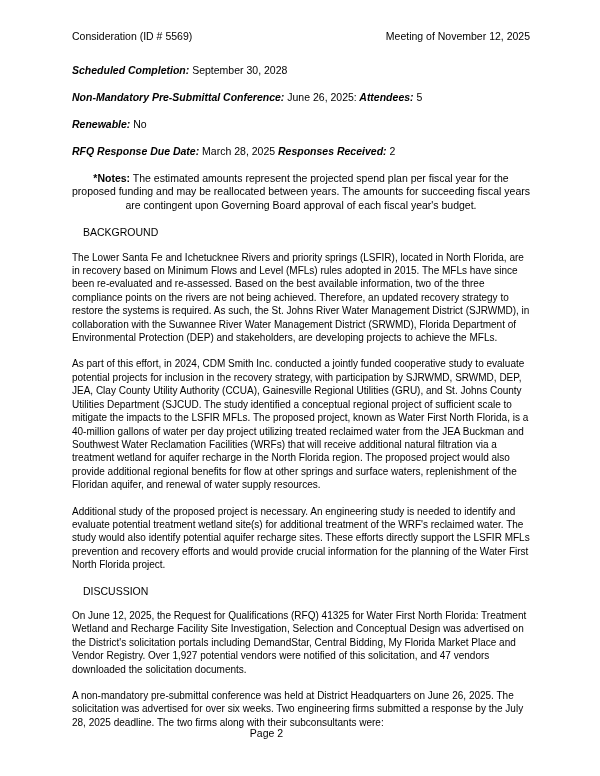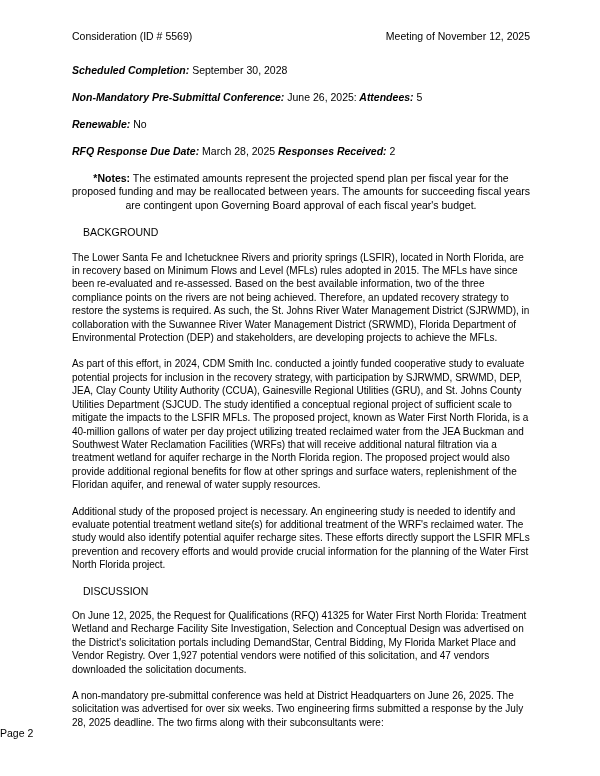--- a/index.html
+++ b/index.html
@@ -71,21 +71,21 @@
     margin: 0 0 13px 0;
     text-align: left;
   }
   .para.tight { margin-bottom: 0; }
 
   .page-number {
     position: absolute;
     left: 0;
     top: 727px;
     width: 533px;
-    text-align: left;
+    text-align: center;
     font-size: 10.5px;
     line-height: 13px;
   }
 </style>
 </head>
 <body>
 
 <div class="page">
   <div class="content">
 

